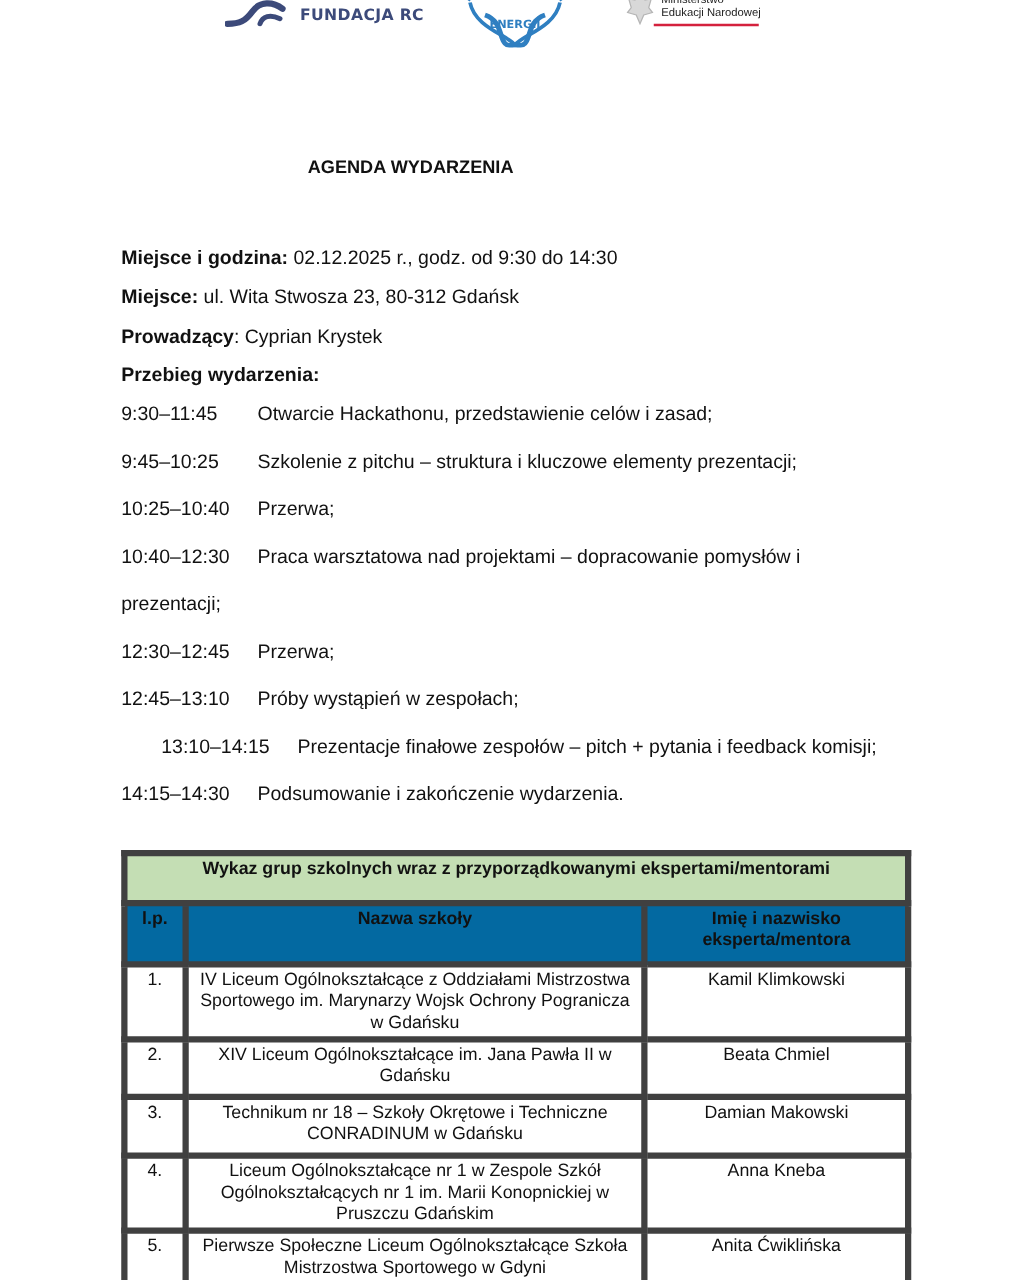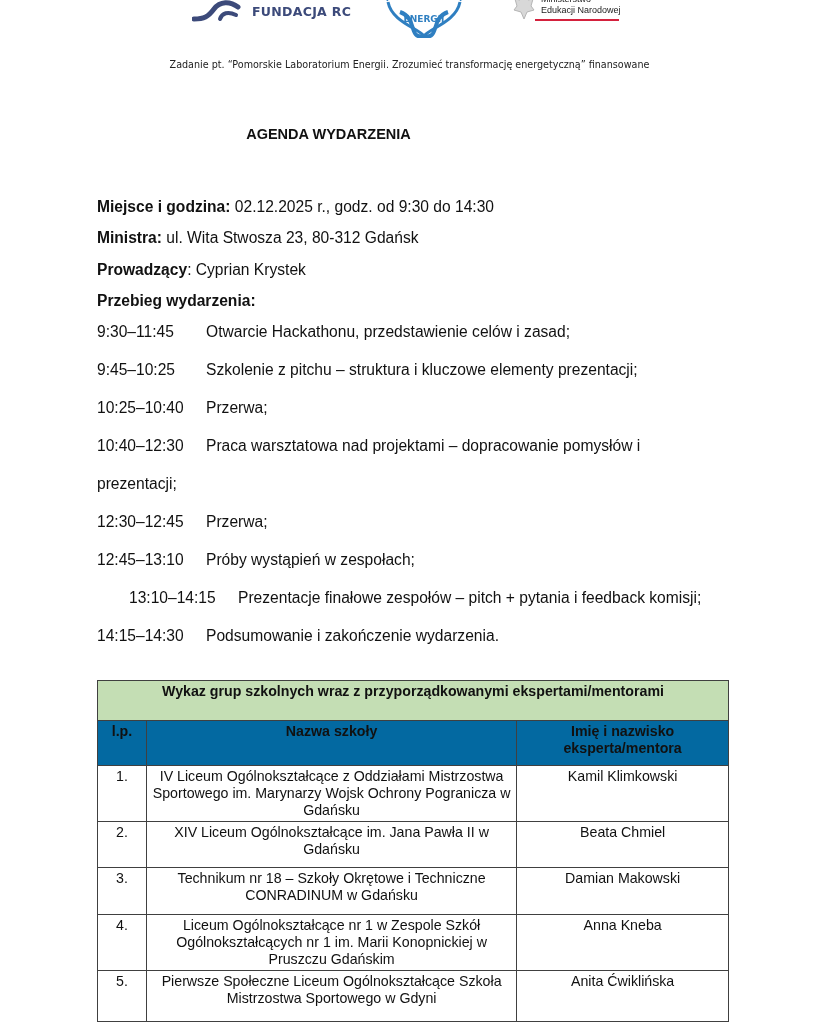--- a/index.html
+++ b/index.html
@@ -1,33 +1,33 @@
 <!DOCTYPE html>
 <html><head>
 <meta charset="utf-8">
 <style>
   html, body { margin:0; padding:0; background:#ffffff; }
   body { width:819px; height:1024px; position:relative; overflow:hidden; font-family:"Liberation Sans", sans-serif; color:#111; }
-  .logos { position:absolute; top:0; left:16px; width:701px; height:40px; }
+  .logos { position:absolute; top:0; left:4px; width:701px; height:40px; }
   .logo-rc { position:absolute; left:176px; top:-4px; height:30px; display:flex; align-items:center; }
   .logo-rc .wave { width:50px; height:24px; }
   .logo-rc .name { font-family:"DejaVu Sans", sans-serif; font-weight:bold; font-size:12.5px; color:#3c4a7a; margin-left:10px; letter-spacing:0.3px; }
   .logo-lab { position:absolute; left:362px; top:-12px; width:92px; height:50px; }
   .logo-men { position:absolute; left:497px; top:-6px; display:flex; align-items:flex-start; }
   .logo-men .eagle { width:22px; height:26px; }
   .logo-men .txt { margin-left:6px; font-size:9px; color:#222; line-height:11px; }
   .logo-men .bar { width:84px; height:2px; background:#d4213d; margin-top:3px; }
   .funding { position:absolute; top:58px; left:0; width:819px; text-align:center; font-size:9.6px; line-height:14px; color:#222; font-family:"DejaVu Sans", sans-serif; }
   .title { position:absolute; top:124px; left:0; width:657px; text-align:center; font-weight:bold; font-size:14.5px; line-height:20px; }
   .info { position:absolute; left:97px; font-size:15.6px; }
   .info b { font-weight:bold; }
   .agenda-row { position:absolute; left:97px; font-size:15.6px; white-space:nowrap; }
   .agenda-row .time { display:inline-block; width:109px; }
   table.groups { position:absolute; left:97px; top:680px; width:632px; border-collapse:collapse; font-size:14.2px; }
-  table.groups td, table.groups th { border:1px solid #404040; vertical-align:top; text-align:center; padding:2px 4px; line-height:17px; }
+  table.groups td, table.groups th { border:5px solid #404040; vertical-align:top; text-align:center; padding:2px 4px; line-height:17px; }
   .t-title { background:#c4deb4; font-weight:bold; height:40px; }
   .t-head th { background:#0369a1; font-weight:bold; height:40px; }
 </style>
 </head>
 <body>
 
 <div class="logos">
   <div class="logo-rc">
     <svg class="wave" viewBox="0 0 50 24">
       <path d="M2 20 C12 20 16 18 22 10 C28 2 38 2 46 8" fill="none" stroke="#3c4a7a" stroke-width="5" stroke-linecap="round"></path>
@@ -52,29 +52,28 @@
       <div class="txt">
         <div>Ministerstwo</div>
         <div>Edukacji Narodowej</div>
       </div>
       <div class="bar"></div>
     </div>
   </div>
 </div>
 
 <div class="funding">
-  <div>Zadanie pt. “Pomorskie Laboratorium Energii. Zrozumieć transformację energetyczną” finansowane</div>
 </div>
 
 <div class="title">
   <div>AGENDA WYDARZENIA</div>
 </div>
 
 <div class="info" style="top:198px;"><b>Miejsce i godzina:</b><span> 02.12.2025 r., godz. od 9:30 do 14:30</span></div>
-<div class="info" style="top:229px;"><b>Ministra:</b><span> ul. Wita Stwosza 23, 80-312 Gdańsk</span></div>
+<div class="info" style="top:229px;"><b>Miejsce:</b><span> ul. Wita Stwosza 23, 80-312 Gdańsk</span></div>
 <div class="info" style="top:261px;"><b>Prowadzący</b><span>: Cyprian Krystek</span></div>
 <div class="info" style="top:292px;"><b>Przebieg wydarzenia:</b></div>
 
 <div class="agenda-row" style="top:323px;"><span class="time">9:30–11:45</span><span>Otwarcie Hackathonu, przedstawienie celów i zasad;</span></div>
 <div class="agenda-row" style="top:361px;"><span class="time">9:45–10:25</span><span>Szkolenie z pitchu – struktura i kluczowe elementy prezentacji;</span></div>
 <div class="agenda-row" style="top:399px;"><span class="time">10:25–10:40</span><span>Przerwa;</span></div>
 <div class="agenda-row" style="top:437px;"><span class="time">10:40–12:30</span><span>Praca warsztatowa nad projektami – dopracowanie pomysłów i</span></div>
 <div class="agenda-row" style="top:475px;"><span>prezentacji;</span></div>
 <div class="agenda-row" style="top:513px;"><span class="time">12:30–12:45</span><span>Przerwa;</span></div>
 <div class="agenda-row" style="top:551px;"><span class="time">12:45–13:10</span><span>Próby wystąpień w zespołach;</span></div>

